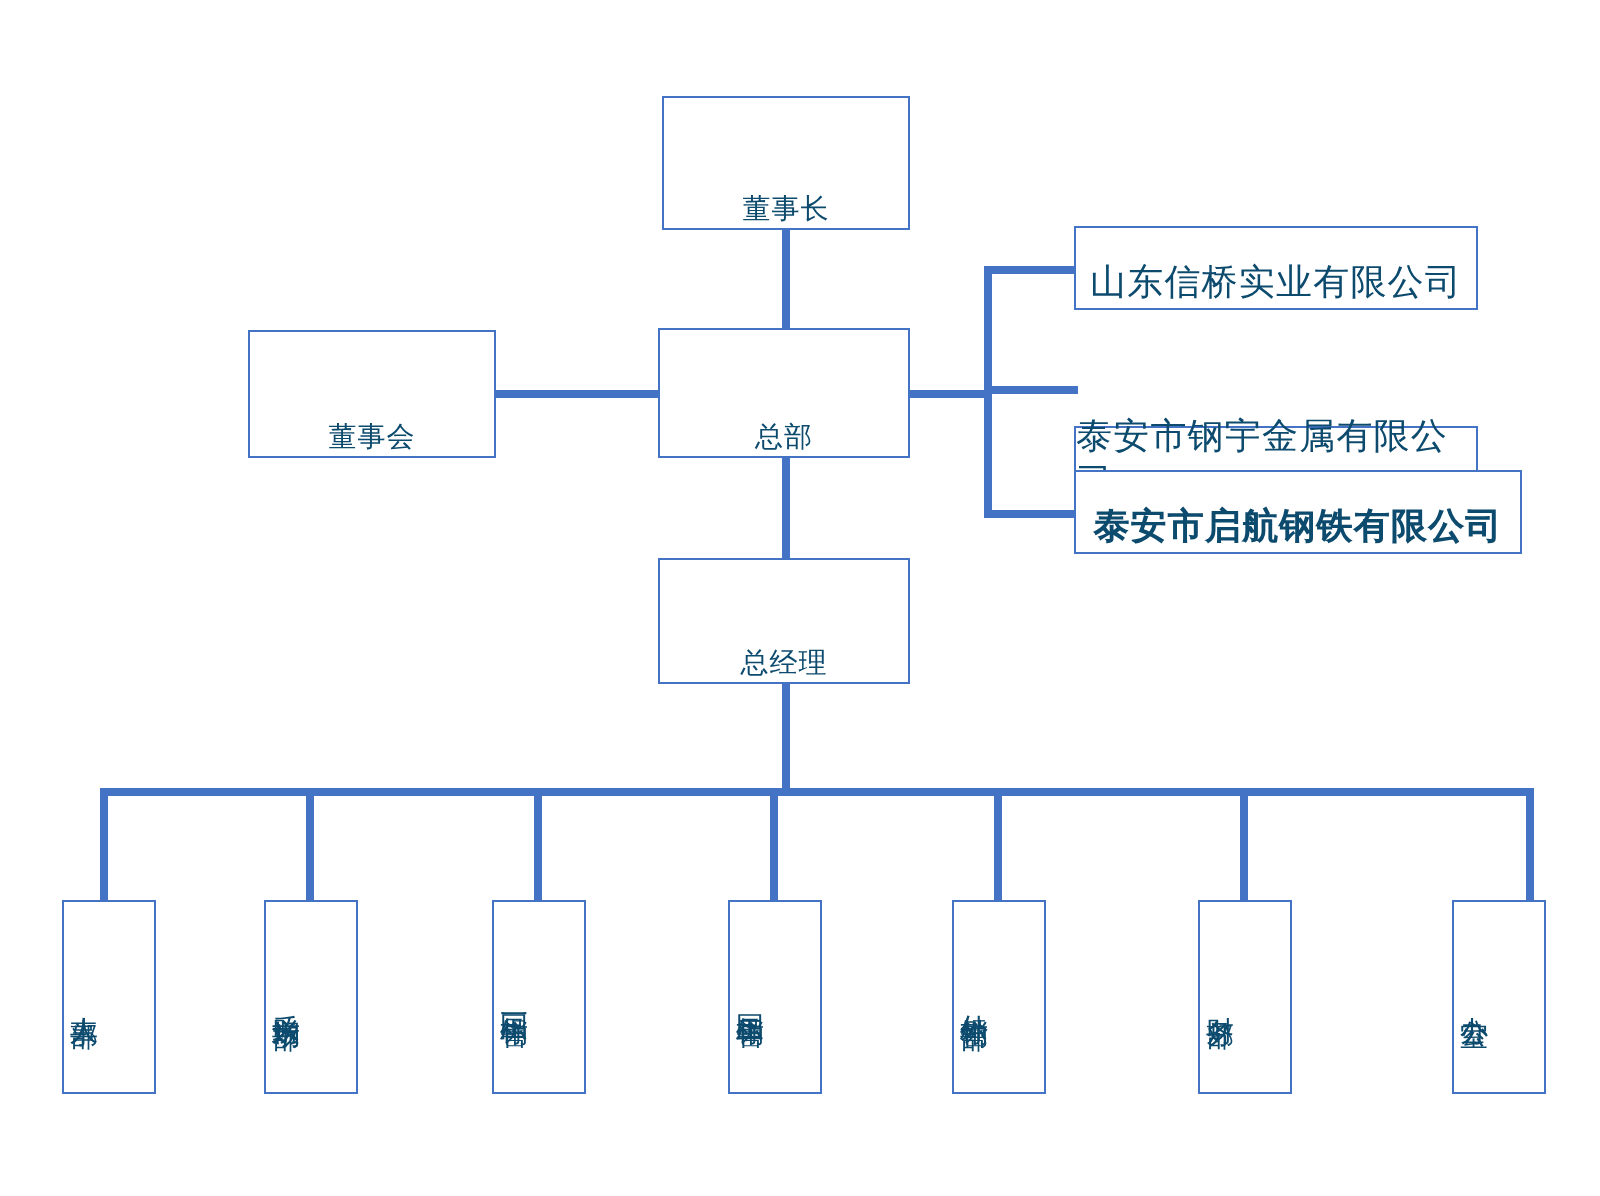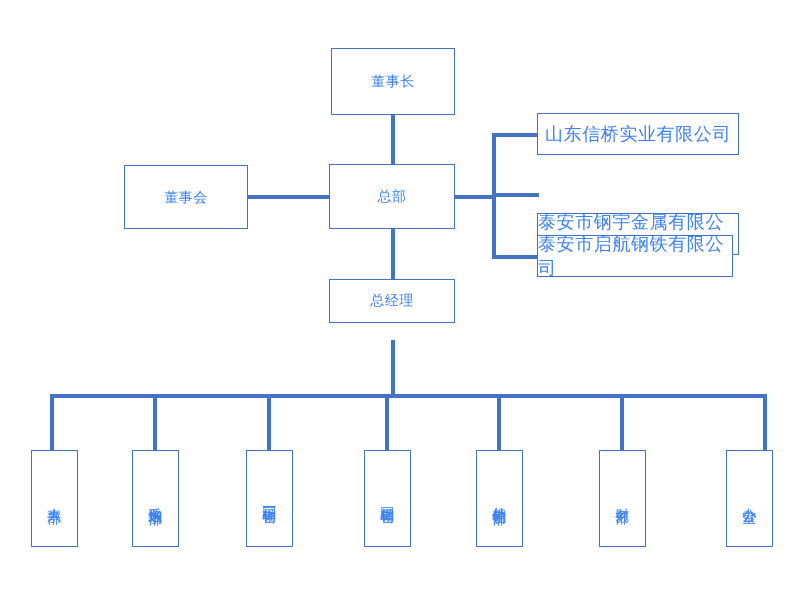--- a/index.html
+++ b/index.html
@@ -16,23 +16,23 @@
     height: 598px;
     background: #ffffff;
     overflow: hidden;
   }
   .node {
     position: absolute;
     box-sizing: border-box;
     border: 1px solid #4472c4;
     background: #ffffff;
     display: flex;
-    align-items: center;
+    align-items: flex-end;
     justify-content: center;
-    color: #3b82f6;
+    color: #0c4a6e;
     font-size: 14px;
     line-height: 1.32;
     letter-spacing: 0.5px;
     z-index: 3;
   }
   .node.vertical-text {
     writing-mode: vertical-rl;
     text-orientation: upright;
     letter-spacing: 1px;
     font-size: 14px;
@@ -82,31 +82,31 @@
   </div>
 
   <div class="node" style="left:329px; top:164px; width:126px; height:65px;">
     <span>总部</span>
   </div>
 
   <div class="node" style="left:124px; top:165px; width:124px; height:64px;">
     <span>董事会</span>
   </div>
 
-  <div class="node" style="left:329px; top:279px; width:126px; height:44px;font-family:Liberation Serif, serif;">
+  <div class="node" style="left:329px; top:279px; width:126px; height:63px;">
     <span>总经理</span>
   </div>
 
   <div class="node wide-label" style="left:537px; top:113px; width:202px; height:42px;">
     <span>山东信桥实业有限公司</span>
   </div>
   <div class="node wide-label" style="left:537px; top:173px; width:202px; height:42px;margin-top:40px;">
     <span>泰安市钢宇金属有限公司</span>
   </div>
-  <div class="node wide-label" style="left:537px; top:235px; width:196px; height:42px;">
+  <div class="node wide-label" style="left:537px; top:235px; width:224px; height:42px;font-weight:bold;">
     <span>泰安市启航钢铁有限公司</span>
   </div>
 
   <div class="node vertical-text" style="left:31px; top:450px; width:47px; height:97px;">
     <span>人事部</span>
   </div>
   <div class="node vertical-text" style="left:132px; top:450px; width:47px; height:97px;">
     <span>采购市场部</span>
   </div>
   <div class="node vertical-text" style="left:246px; top:450px; width:47px; height:97px;">

